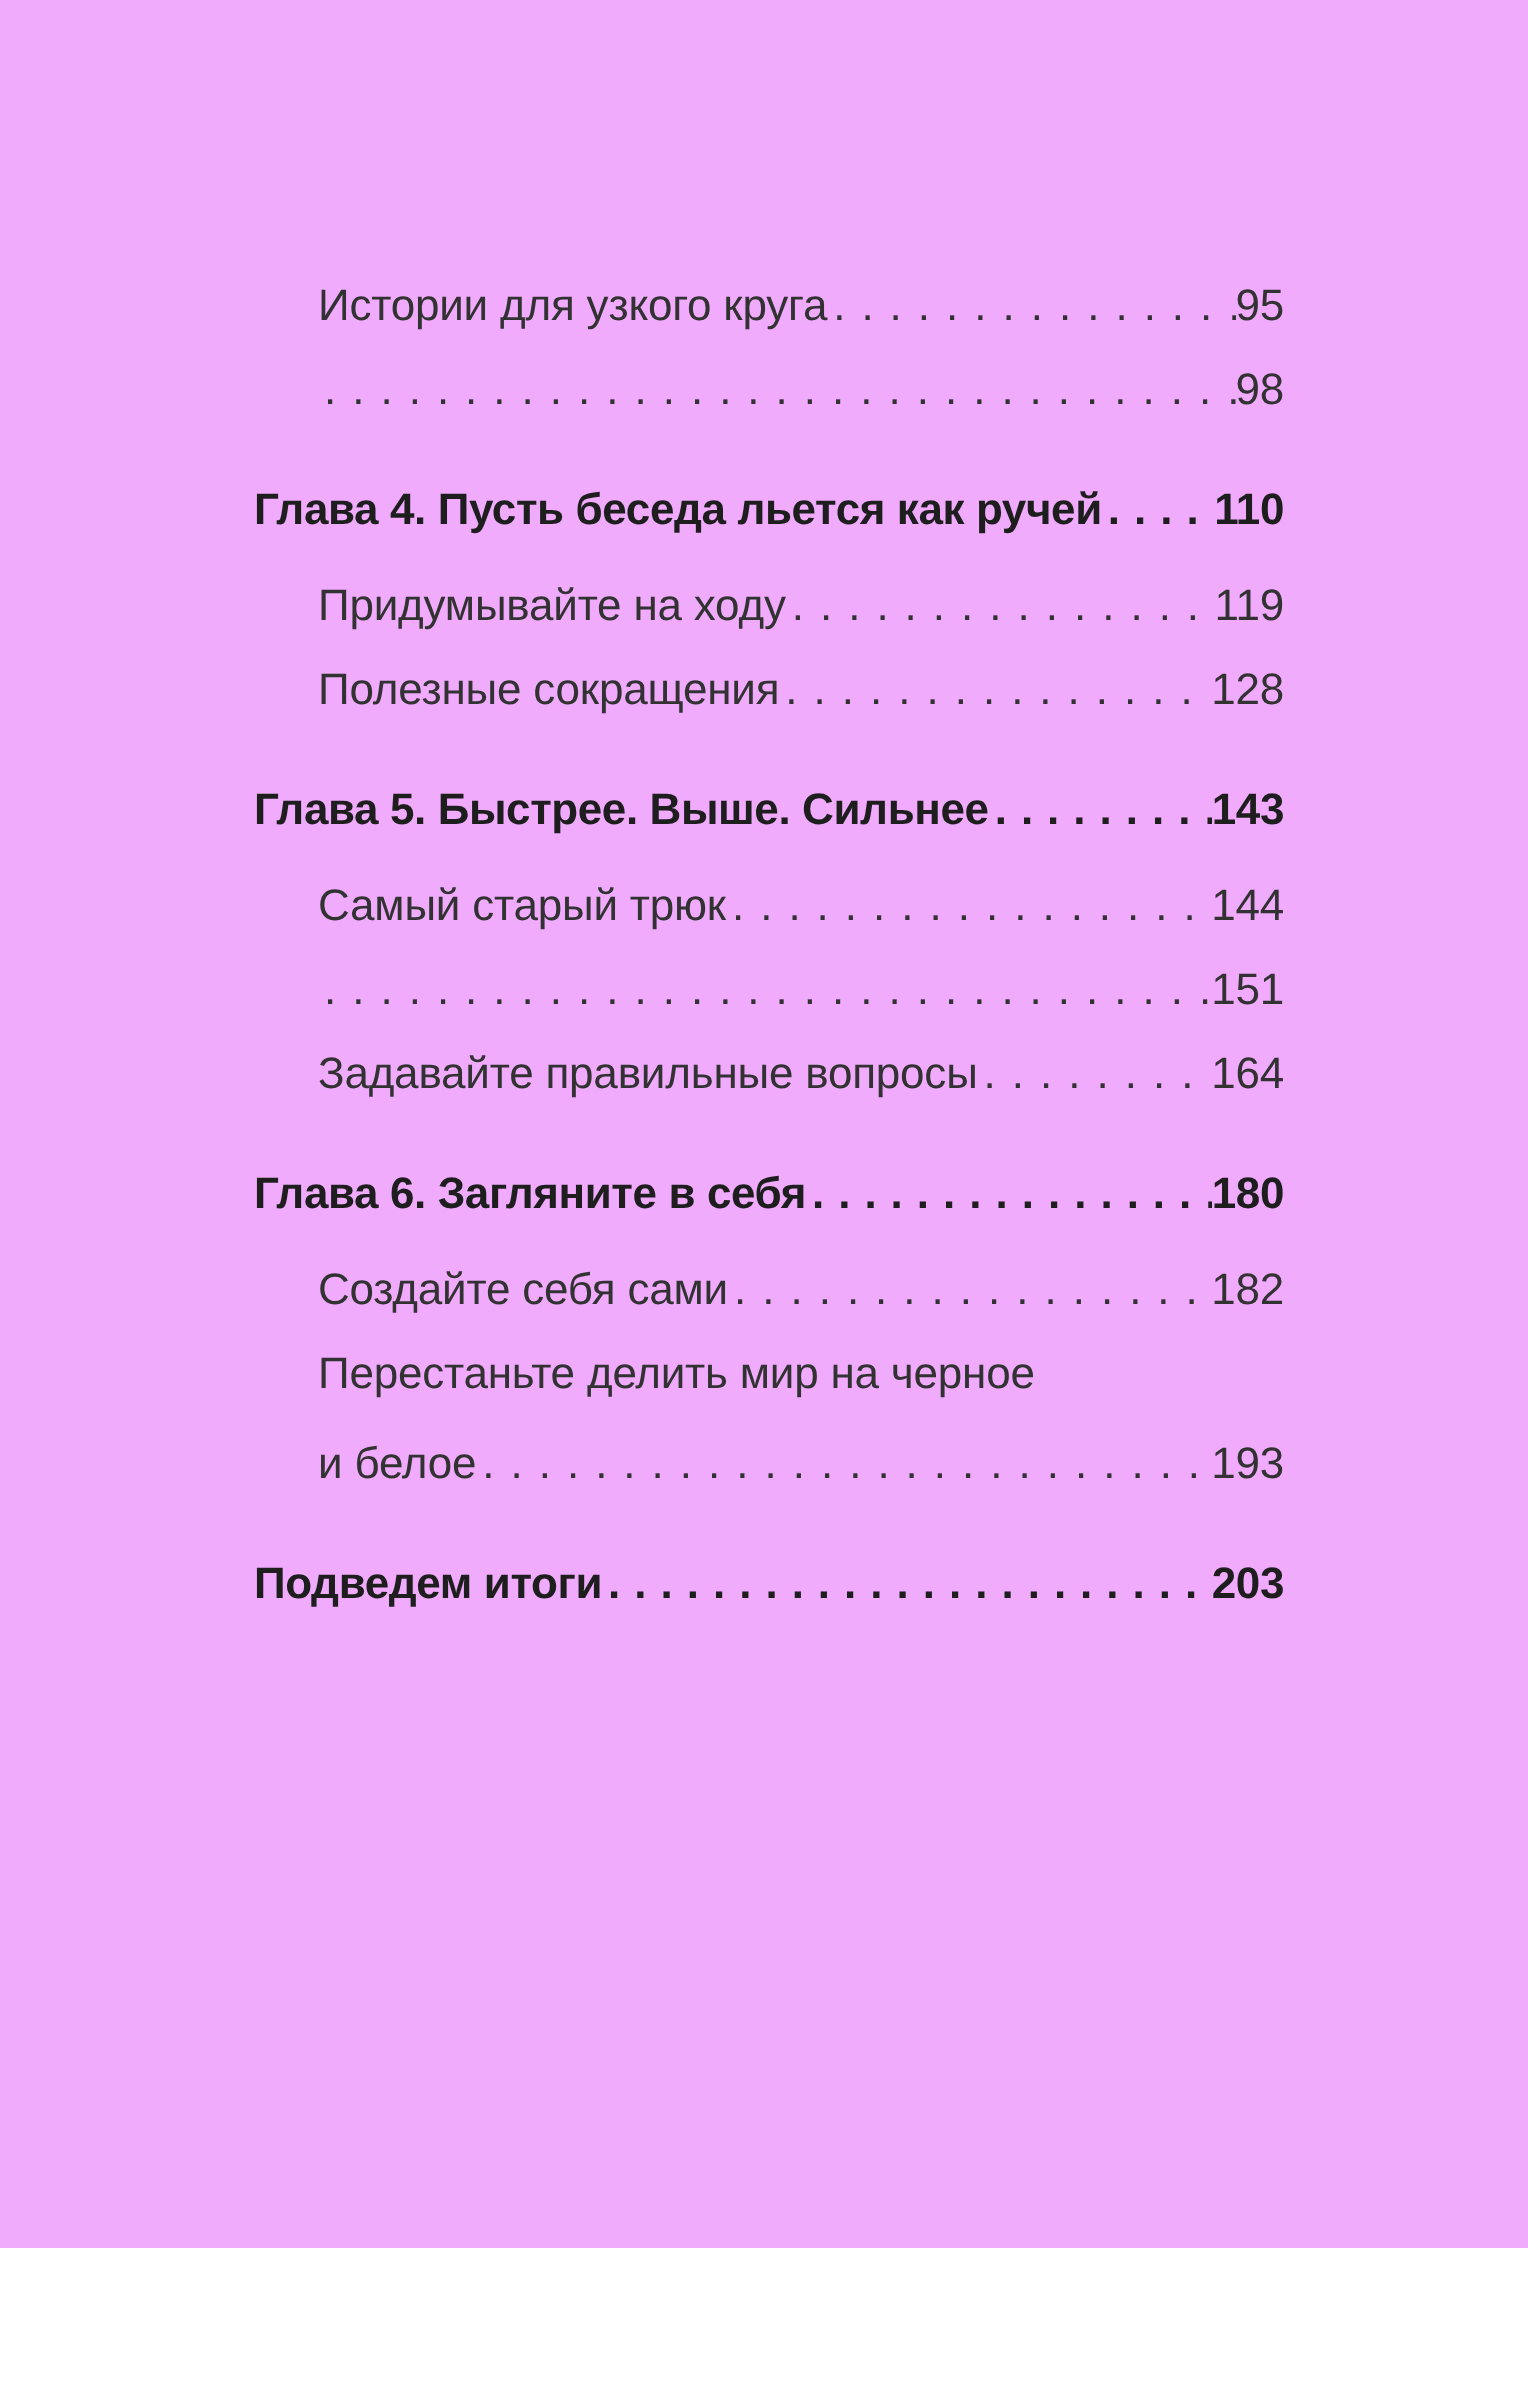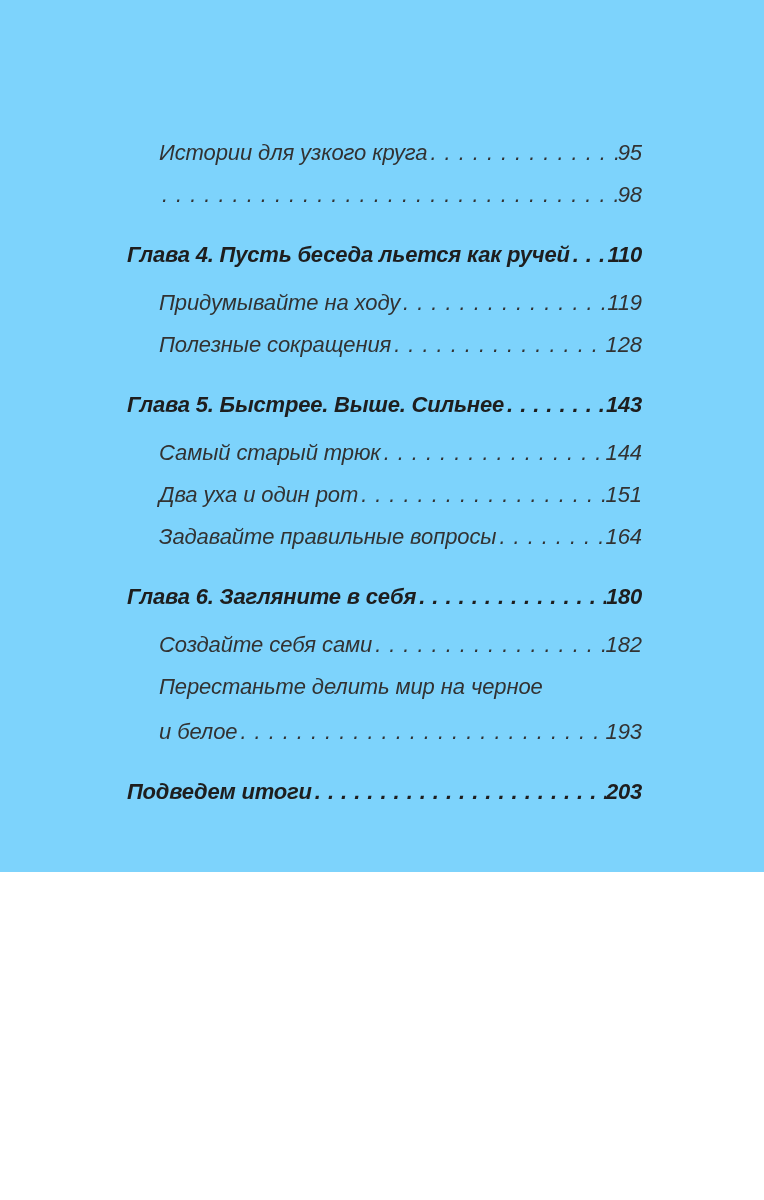--- a/index.html
+++ b/index.html
@@ -3,25 +3,24 @@
 <meta charset="utf-8">
 <style>
   html, body {
     margin: 0;
     padding: 0;
     background: #ffffff;
   }
   .page {
     position: relative;
     width: 764px;
-    height: 872px;
-    background: #7dd3fc;
+    height: 1124px;
+    background: #f0abfc;
     overflow: hidden;
     font-family: "Liberation Sans", "DejaVu Sans", sans-serif;
-    font-style: italic;
   }
   .toc {
     position: absolute;
     left: 127px;
     top: 139px;
     width: 515px;
   }
   .row {
     display: flex;
     align-items: baseline;
@@ -104,21 +103,20 @@
       <span class="t">Глава 5. Быстрее. Выше. Сильнее</span>
       <span class="leader" aria-hidden="true"></span>
       <span class="num">143</span>
     </div>
     <div class="row item">
       <span class="t">Самый старый трюк</span>
       <span class="leader" aria-hidden="true"></span>
       <span class="num">144</span>
     </div>
     <div class="row item">
-      <span class="t">Два уха и один рот</span>
       <span class="leader" aria-hidden="true"></span>
       <span class="num">151</span>
     </div>
     <div class="row item">
       <span class="t">Задавайте правильные вопросы</span>
       <span class="leader" aria-hidden="true"></span>
       <span class="num">164</span>
     </div>
 
     <div class="row heading">

